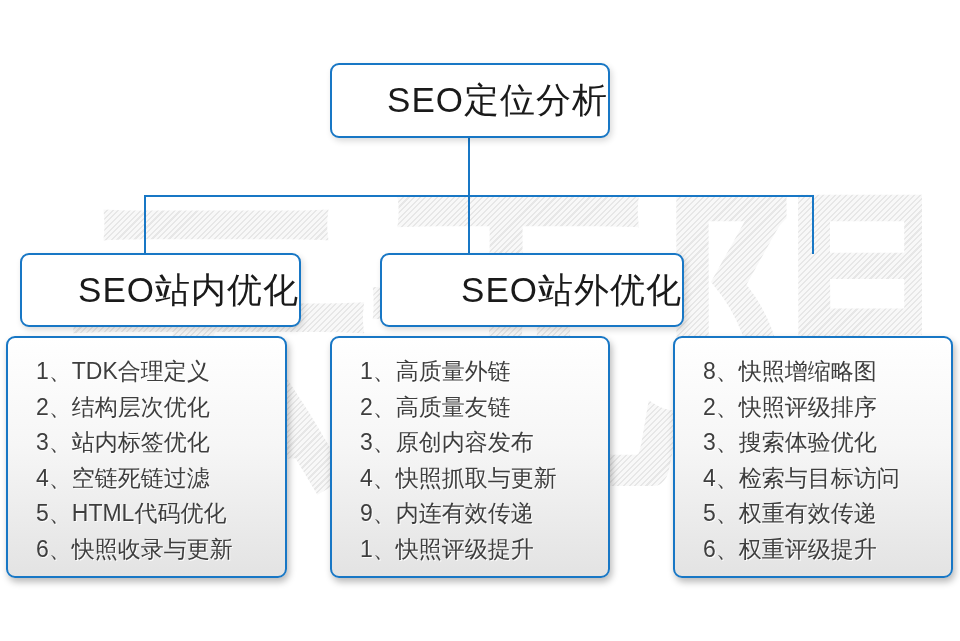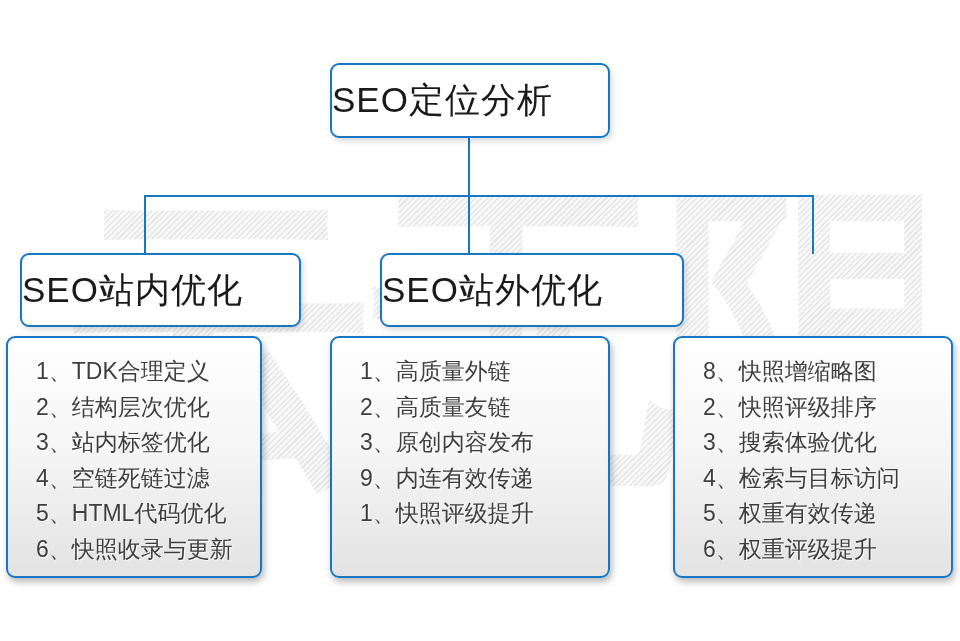--- a/index.html
+++ b/index.html
@@ -26,32 +26,32 @@
   #conn-horizontal  { left:144px; top:195px; width:670px; }
   #conn-left-drop   { left:144px; top:197px; height:57px; }
   #conn-mid-drop    { left:468px; top:197px; height:57px; }
   #conn-right-drop  { left:812px; top:197px; height:57px; }
   
   .node {
     position:absolute; z-index:2;
     background:#ffffff;
     border:2px solid var(--accent,#1877c5);
     border-radius:9px;
-    display:flex; align-items:center; justify-content:flex-start;
+    display:flex; align-items:center; justify-content:flex-end;
     font-size:35px; color:#1a1a1a; letter-spacing:1px;
     box-shadow:2px 3px 6px rgba(0,0,0,0.15);
   }
   #root-node { left:330px; top:63px; width:280px; height:75px; }
   .col-header { height:74px; width:281px; top:253px; }
   #col-header-onsite  { left:20px;   }
   #col-header-offsite { left:332px; width:304px;margin-left:48px; }
   #col-header-weight  { left:673px; width:280px; }
   
   .panel {
-    position:absolute; top:336px; width:256px; height:242px; z-index:2;
+    position:absolute; top:336px; width:281px; height:242px; z-index:2;
     border:2px solid var(--accent,#1877c5);
     border-radius:9px;
     background:linear-gradient(180deg,#ffffff 0%,#f6f6f6 45%,#e3e3e3 100%);
     box-shadow:2px 4px 7px rgba(0,0,0,0.28);
     padding:16px 10px 0 28px;
   }
   #panel-onsite  { left:6px;   }
   #panel-offsite { left:330px; width:280px; }
   #panel-weight  { left:673px; width:280px; }
   .list-item {
@@ -90,20 +90,21 @@
     <div class="list-item">6、快照收录与更新</div>
   </div>
 
   <div id="col-header-offsite" class="node col-header">
     <span>SEO站外优化</span>
   </div>
   <div id="panel-offsite" class="panel">
     <div class="list-item">1、高质量外链</div>
     <div class="list-item">2、高质量友链</div>
     <div class="list-item">3、原创内容发布</div>
+    <div class="list-item">4、快照抓取与更新</div>
     <div class="list-item">9、内连有效传递</div>
     <div class="list-item">1、快照评级提升</div>
   </div>
 
   <div id="panel-weight" class="panel">
     <div class="list-item">8、快照增缩略图</div>
     <div class="list-item">2、快照评级排序</div>
     <div class="list-item">3、搜索体验优化</div>
     <div class="list-item">4、检索与目标访问</div>
     <div class="list-item">5、权重有效传递</div>

